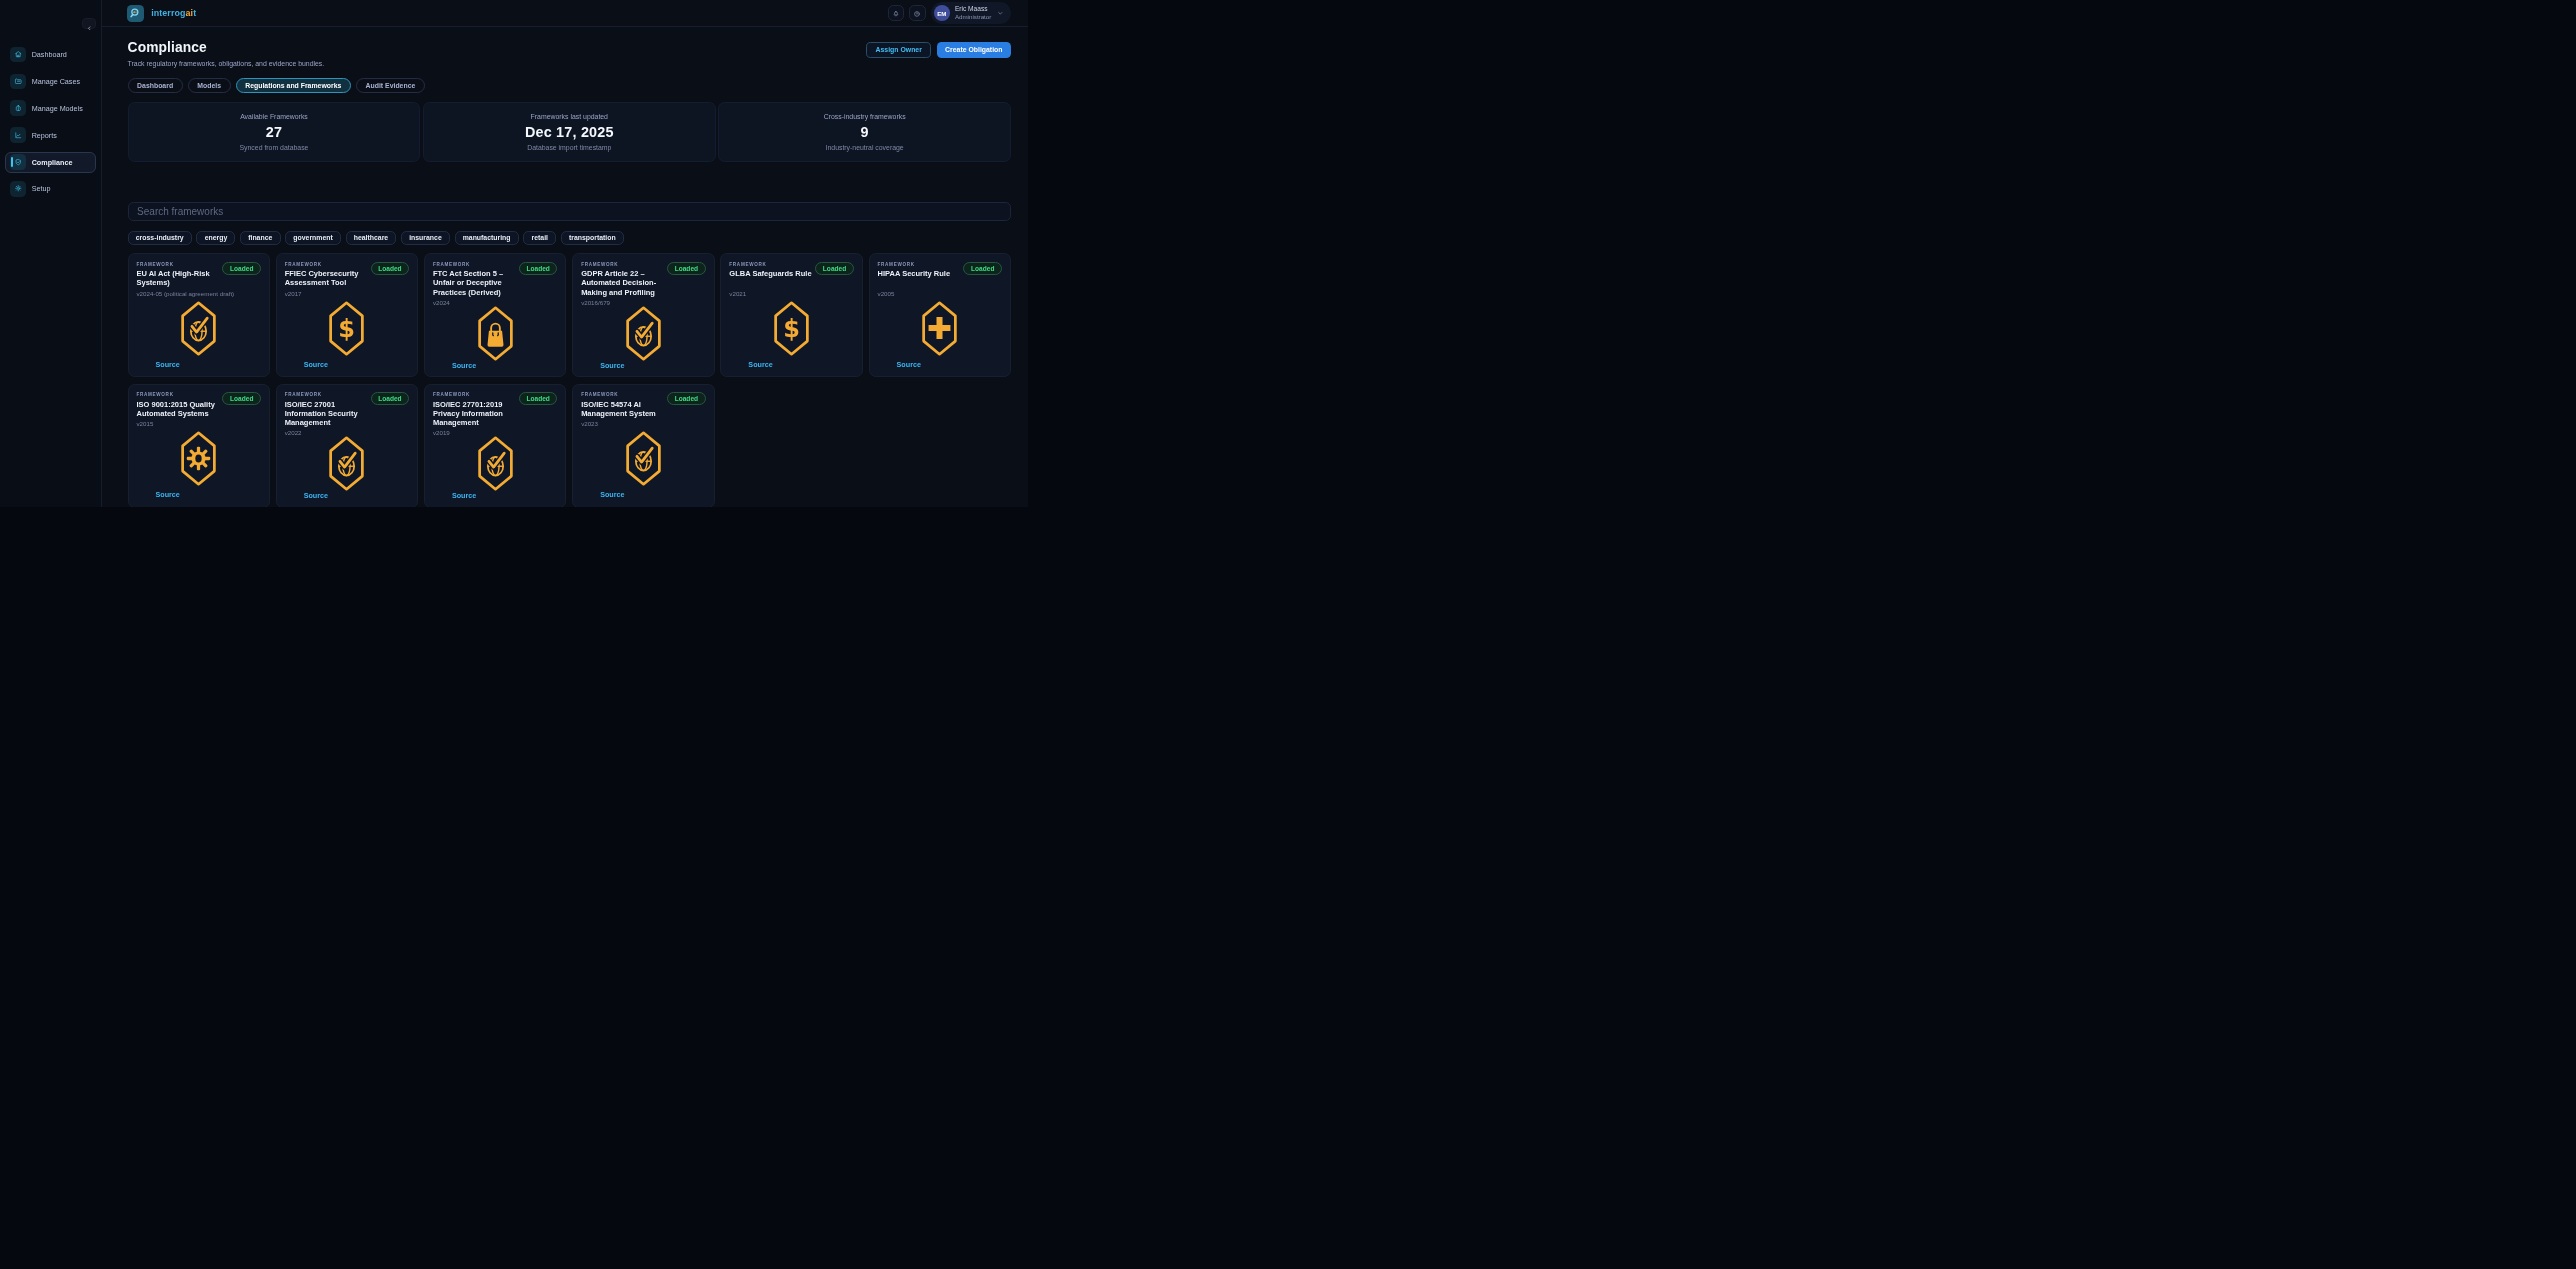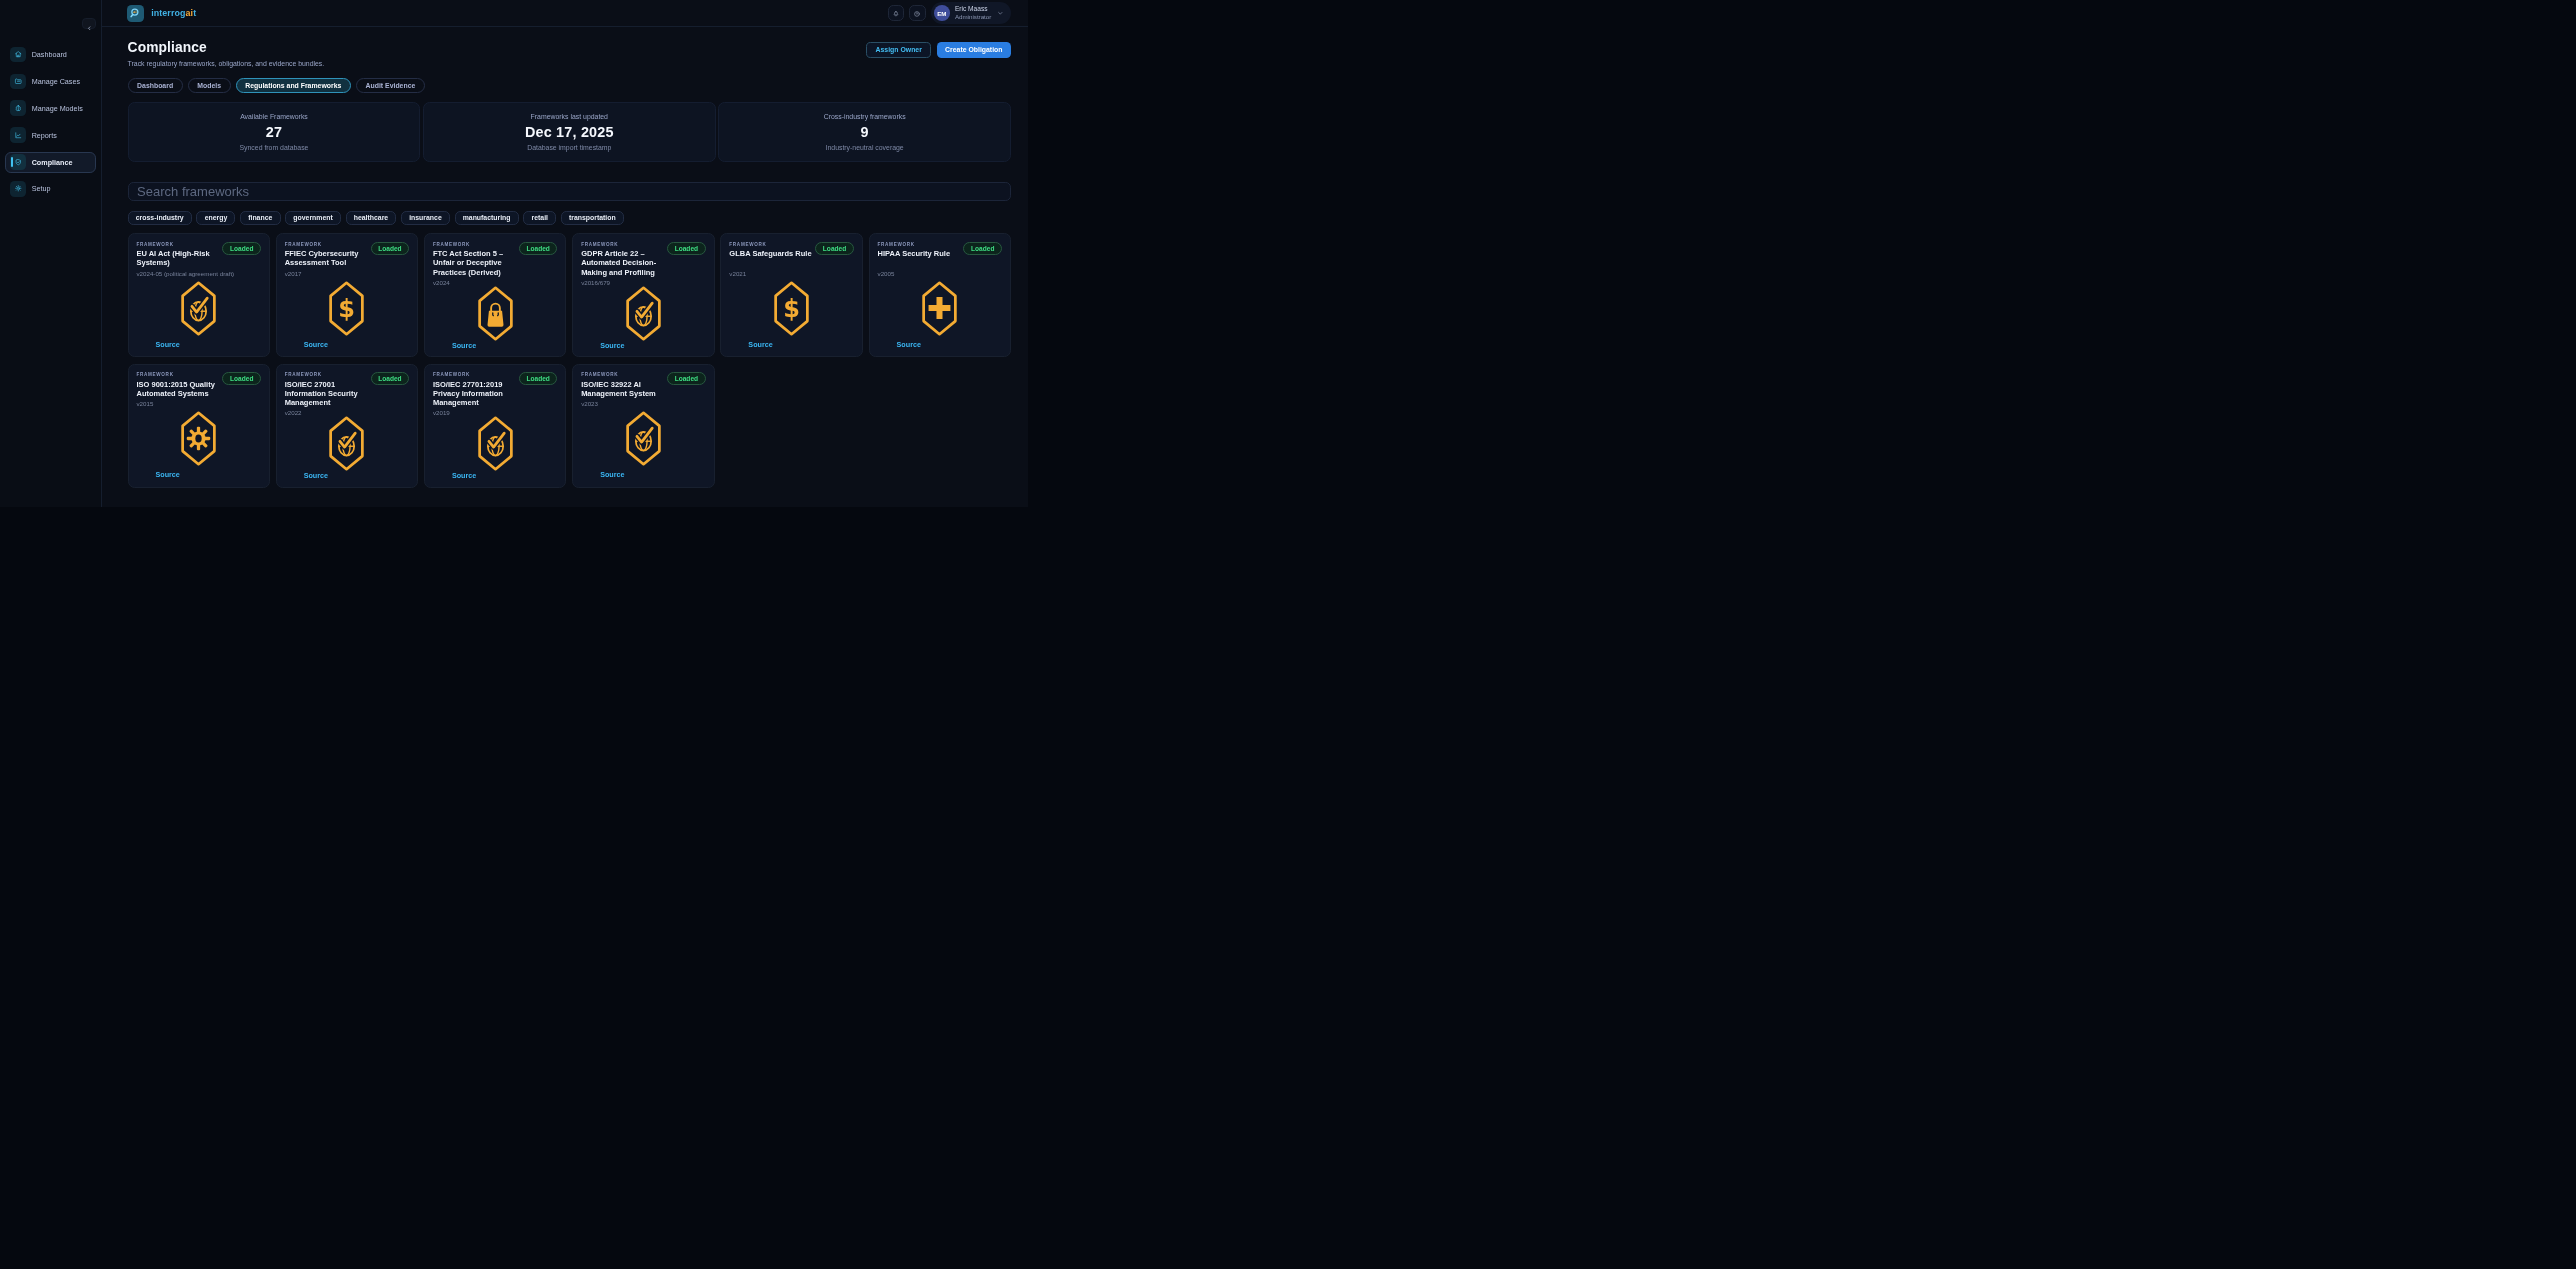--- a/index.html
+++ b/index.html
@@ -54,21 +54,21 @@
   .tabs { display:flex; gap:5.2px; margin:11px 0 9.2px; }
   .tab { height:15px; padding:0 8.5px; border-radius:7.9px; border:0.7px solid #242d45; background:transparent; color:#aab3d4; font-size:6.9px; font-weight:600; cursor:pointer; font-family:"Liberation Sans",sans-serif; }
   .tab.active { background:#113140; border-color:#2f93ba; color:#fff; font-weight:700; }
 
   .stats { display:grid; grid-template-columns:repeat(3,1fr); gap:2.6px; }
   .stat { background:#0d1422; border:0.7px solid #141d30; border-radius:6.6px; height:60px; display:flex; flex-direction:column; align-items:center; justify-content:space-between; padding:9.8px 0 10.5px; }
   .stat-label { font-size:6.9px; color:#9aa6c8; }
   .stat-value { font-size:14.4px; font-weight:700; color:#f5f8fd; letter-spacing:0.2px; }
   .stat-sub { font-size:6.9px; color:#7e89a6; }
 
-  .search-input { width:100%; height:19px; margin-top:20px; border-radius:5.2px; background:#0c1220; border:0.7px solid #1c2539; color:#dfe5f0; font-size:13px; padding:0 8.5px; outline:none; font-family:"Liberation Sans",sans-serif; }
+  .search-input { width:100%; height:19px; margin-top:40px; border-radius:5.2px; background:#0c1220; border:0.7px solid #1c2539; color:#dfe5f0; font-size:10px; padding:0 8.5px; outline:none; font-family:"Liberation Sans",sans-serif; }
   .search-input::placeholder { color:#5d6880; }
 
   .chips { display:flex; gap:4.6px; margin-top:9.2px; }
   .chip { height:14.4px; padding:0 7.2px; border-radius:5.2px; background:#0d1525; border:0.7px solid #222c43; color:#e8edf6; font-size:6.9px; font-weight:700; cursor:pointer; font-family:"Liberation Sans",sans-serif; }
 
   .cards { display:grid; grid-template-columns:repeat(6,1fr); gap:6.6px 5.9px; margin-top:8.5px; }
   .card { background:#0f1626; border:0.7px solid #18202f; border-radius:6.6px; height:124px; padding:7.2px 7.9px 7.9px; display:flex; flex-direction:column; }
   .card-head { display:flex; justify-content:space-between; align-items:flex-start; }
   .eyebrow { font-size:4.6px; letter-spacing:0.7px; color:#8d99bd; font-weight:600; margin-bottom:2.6px; }
   .card-title { font-size:7.5px; line-height:9.2px; font-weight:700; color:#eef2fa; max-width:104px; min-height:18.4px; }
@@ -475,21 +475,21 @@
                 </svg>
               </span>
             </div>
             <a class="source">Source</a>
           </article>
 
           <article class="card">
             <div class="card-head">
               <div>
                 <div class="eyebrow">FRAMEWORK</div>
-                <h3 class="card-title">ISO/IEC 32922 AI Management System</h3>
+                <h3 class="card-title">ISO/IEC 54574 AI Management System</h3>
               </div>
               <span class="badge">Loaded</span>
             </div>
             <div class="version">v2023</div>
             <div class="hexwrap">
               <span>
                 <svg viewBox="0 0 64 100" width="35" height="55">
                   <polygon points="32,3 61,27 61,73 32,97 3,73 3,27" fill="none" stroke="#f3ab33" stroke-width="5" stroke-linejoin="round"></polygon>
                   <ellipse cx="32" cy="55" rx="14" ry="17" fill="none" stroke="#f3ab33" stroke-width="3.2"></ellipse>
                   <path d="M18 55 H46" stroke="#f3ab33" stroke-width="2.6" fill="none"></path>

